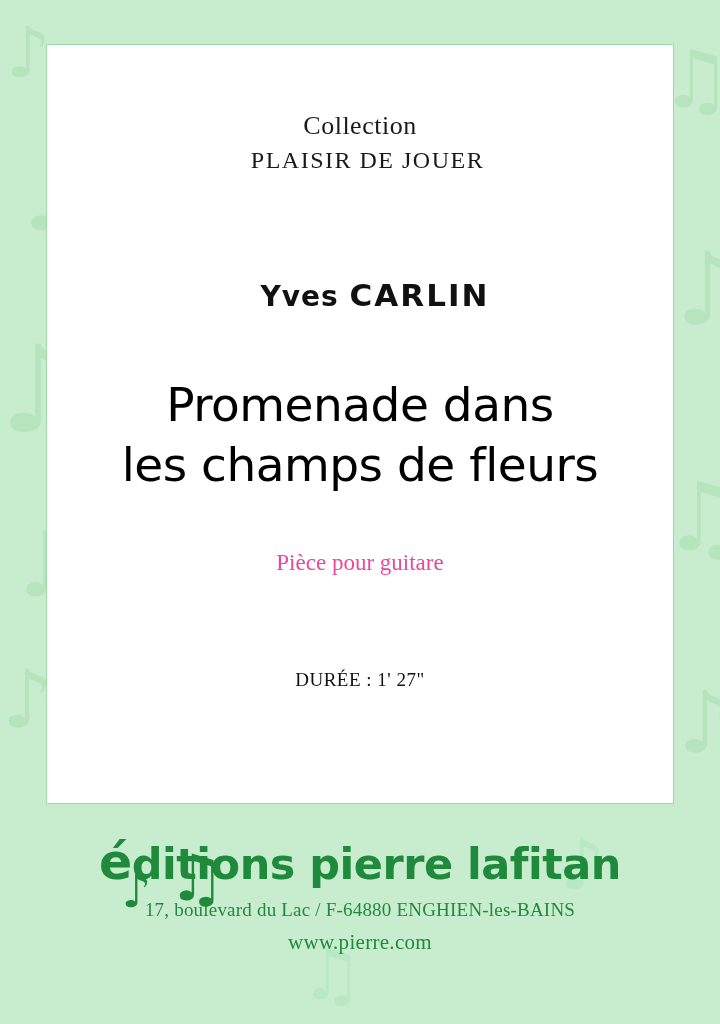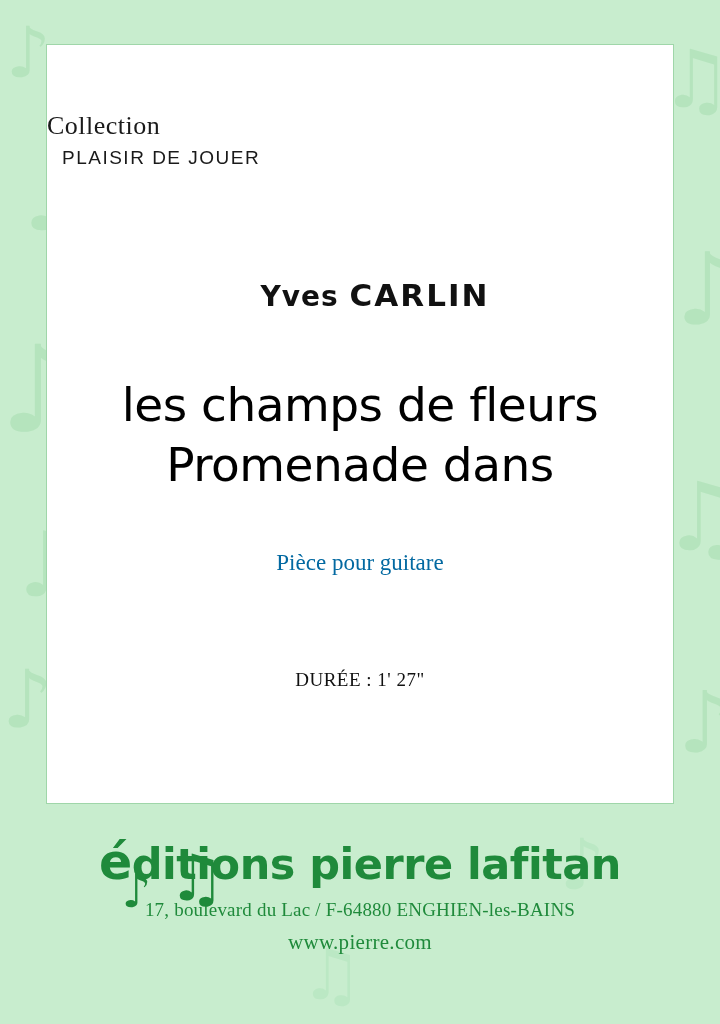--- a/index.html
+++ b/index.html
@@ -42,30 +42,31 @@
     background: #ffffff;
     border: 1px solid #9fd6a9;
     box-sizing: border-box;
   }
 
   .collection-block {
     position: absolute;
     top: 66px;
     left: 0;
     width: 100%;
+    text-align: center;
   }
   .collection-line1 {
     font-family: "Liberation Serif", serif;
     font-size: 26px;
     color: #1a1a1a;
     letter-spacing: 0.5px;
   }
   .collection-line2 {
-    font-family: Liberation Sans, sans-serif;
-    font-size: 19px;
+    font-family: Liberation Serif, serif;
+    font-size: 24px;
     color: #1a1a1a;
     letter-spacing: 1.5px;
     margin-top: 6px;
     margin-left: 15px;
   }
 
   .composer {
     position: absolute;
     top: 232px;
     left: 15px;
@@ -96,21 +97,21 @@
   }
 
   .subtitle {
     position: absolute;
     top: 505px;
     left: 0;
     width: 100%;
     text-align: center;
     font-family: "Liberation Serif", serif;
     font-size: 23px;
-    color: #0369a1;
+    color: #ec4899;
   }
 
   .duration {
     position: absolute;
     top: 624px;
     left: 0;
     width: 100%;
     text-align: center;
     font-family: "Liberation Serif", serif;
     font-size: 19px;
@@ -190,22 +191,22 @@
       <div class="collection-line1">Collection</div>
       <div class="collection-line2">PLAISIR DE JOUER</div>
     </div>
 
     <div class="composer">
       <span>Yves</span>
       <span class="lastname">CARLIN</span>
     </div>
 
     <div class="title">
+      <div>Promenade dans</div>
       <div>les champs de fleurs</div>
-      <div>Promenade dans</div>
     </div>
 
     <div class="subtitle">Pièce pour guitare</div>
 
     <div class="duration">DURÉE : 1' 27"</div>
   </div>
 
   <div id="publisher">
     <div class="logo-note" style="left:168px; top:8px; font-size:64px;">♫</div>
     <div class="logo-note" style="left:122px; top:30px; font-size:46px;">♪</div>

